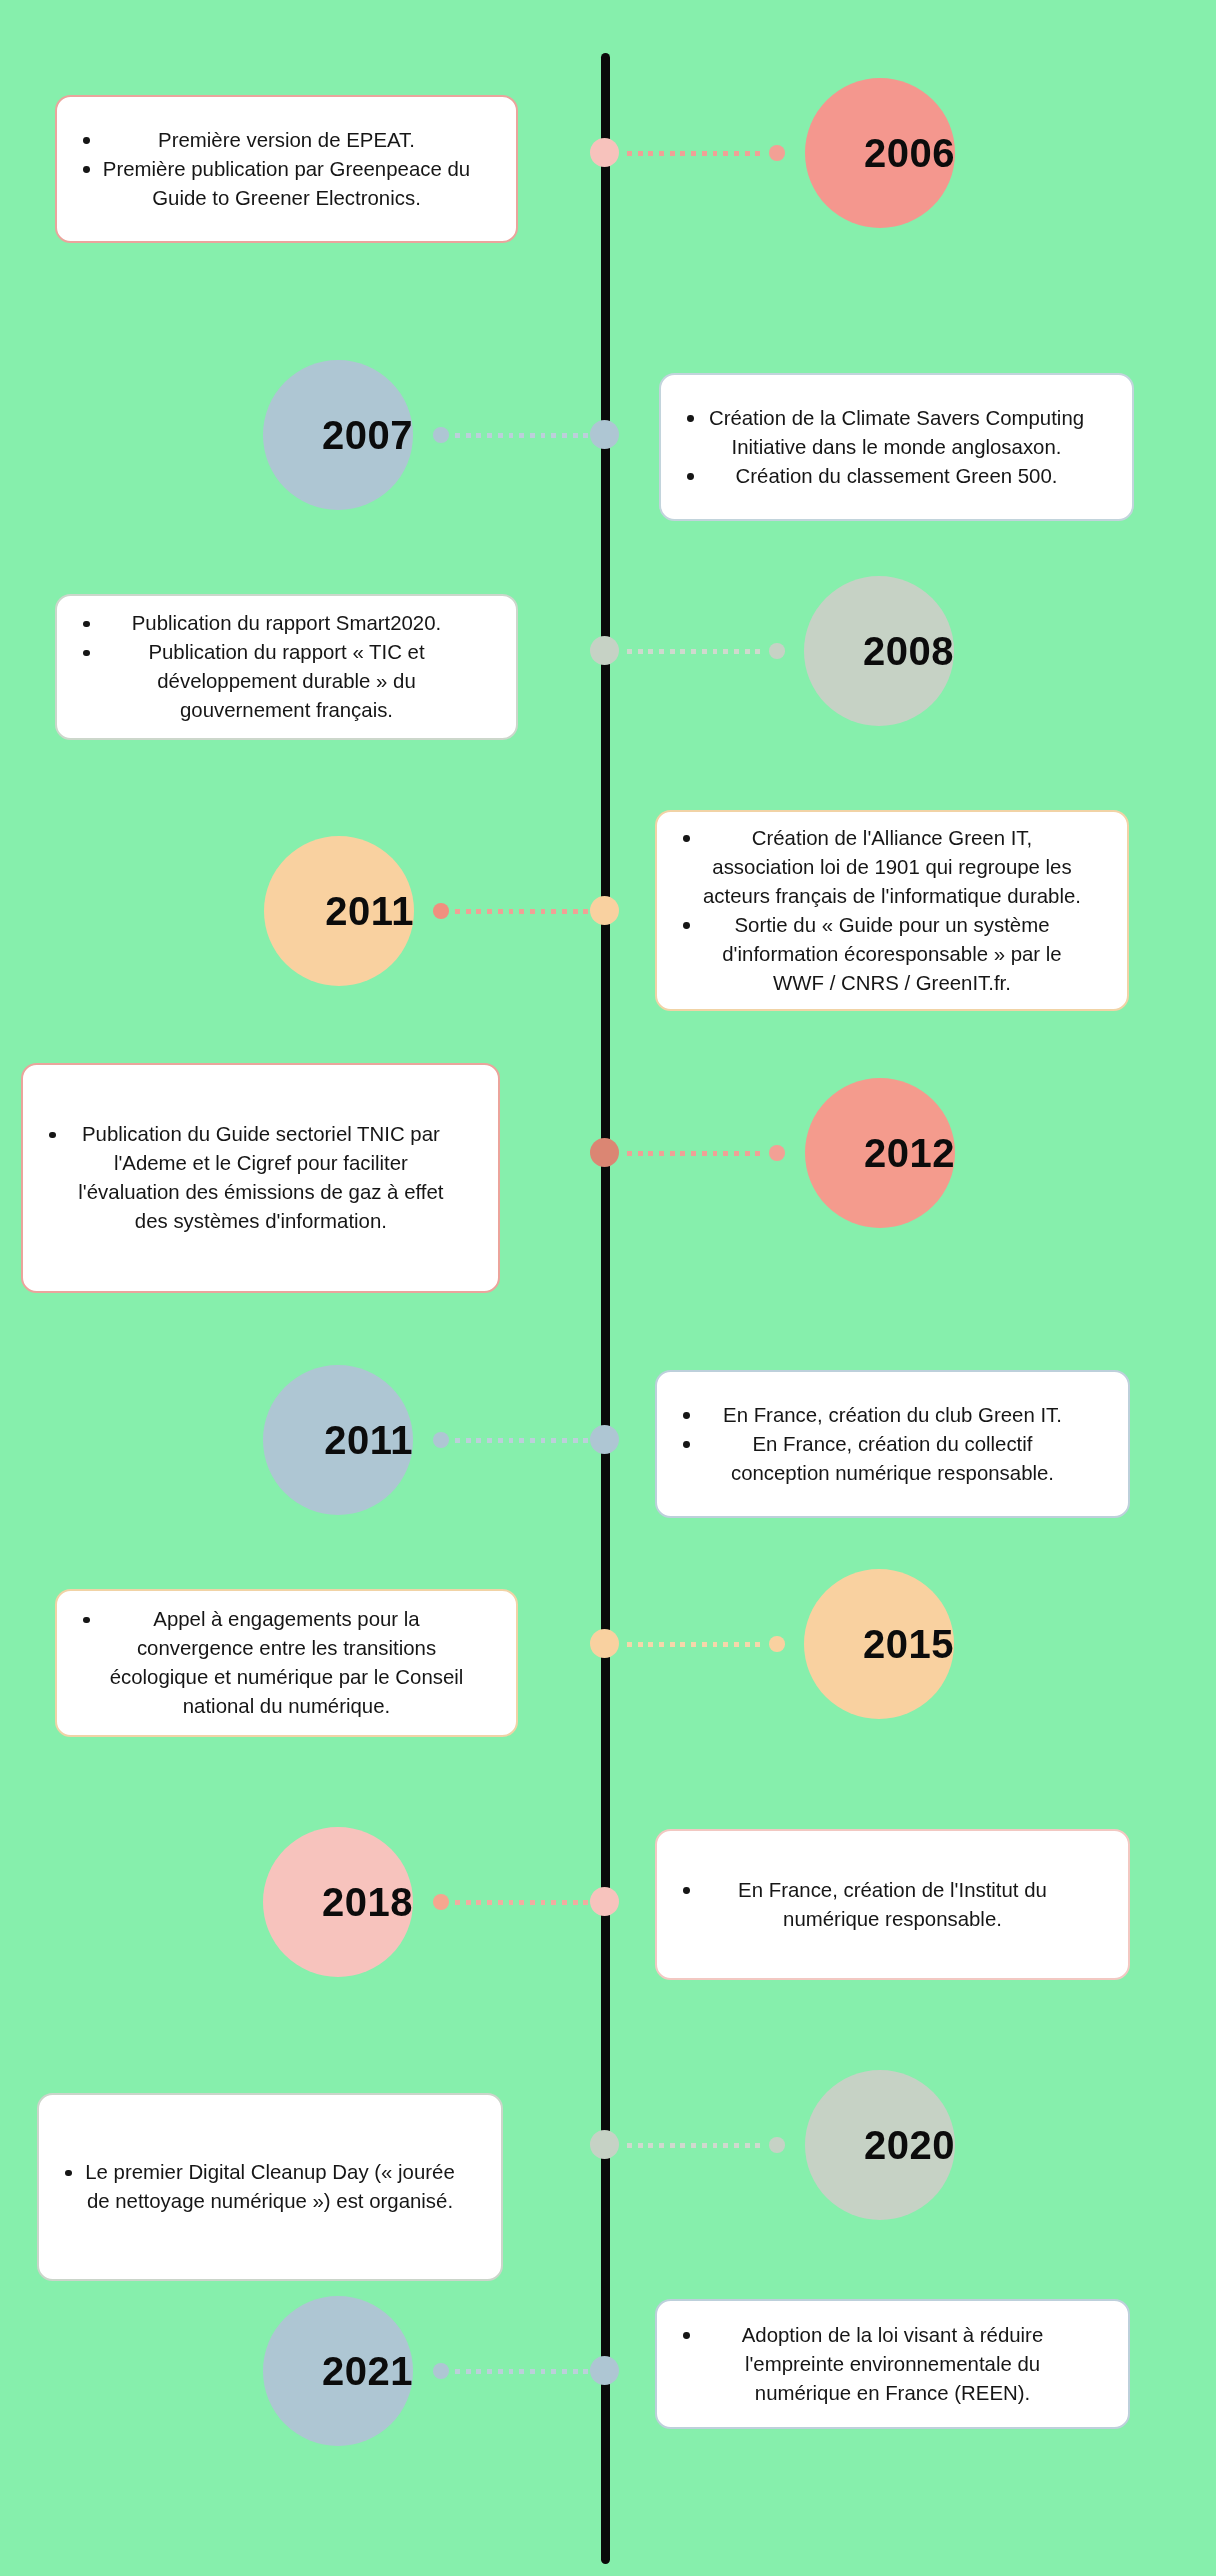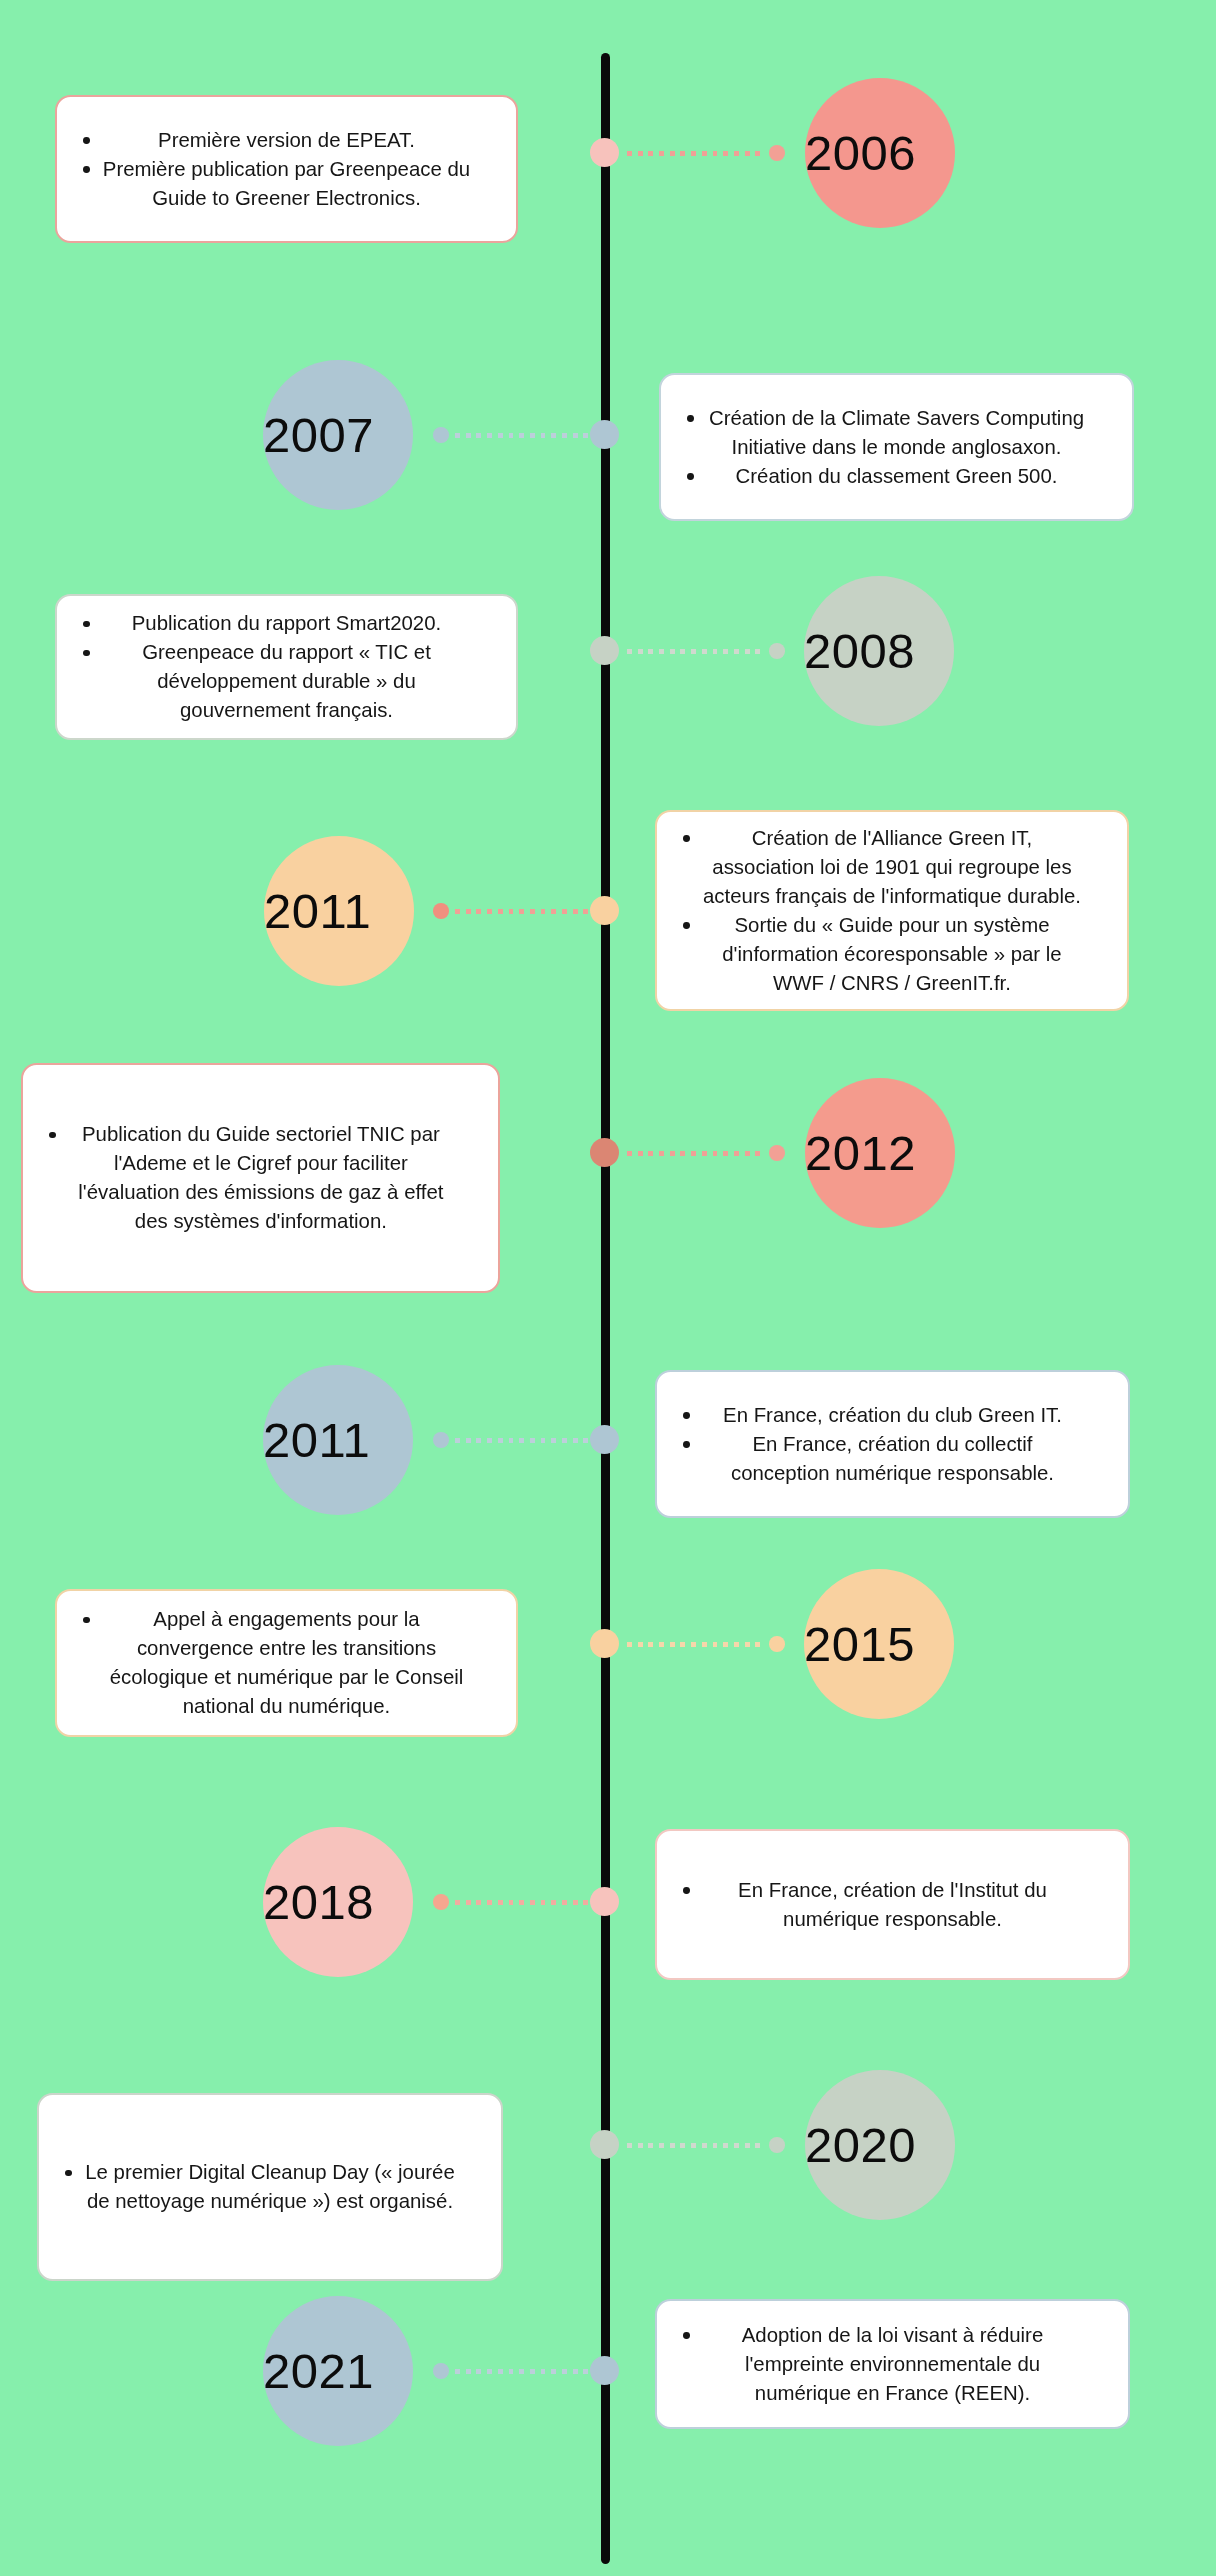--- a/index.html
+++ b/index.html
@@ -5,21 +5,21 @@
   html,body{margin:0;padding:0;background:#fff;}
   .canvas{position:relative;width:1216px;height:2576px;background:#86efac;margin:0 auto;
           font-family:"Liberation Sans",sans-serif;overflow:hidden;}
   .tline{position:absolute;left:601px;top:53px;width:8.8px;height:2511px;background:#0a0a0a;border-radius:4.9px;}
   .box{position:absolute;background:#fff;border:2.9px solid var(--border);border-radius:15.6px;
        display:flex;align-items:center;justify-content:center;box-sizing:border-box;}
   .box ul{list-style:none;margin:0;padding:0;width:100%;}
   .box li{position:relative;text-align:center;font-size:20.4px;line-height:29px;color:#161616;padding:0 45px;}
   .box li::before{content:"";position:absolute;left:26px;top:11.7px;width:6.8px;height:6.8px;border-radius:50%;background:#161616;}
   .circle{position:absolute;width:150px;height:150px;border-radius:50%;background:var(--circle);
-          display:flex;align-items:center;justify-content:flex-start;font-size:49px;font-weight:400;
+          display:flex;align-items:center;justify-content:flex-end;font-size:40px;font-weight:700;
           color:#0c0c0c;letter-spacing:0.5px;}
   .ldot{position:absolute;width:29px;height:29px;border-radius:50%;background:var(--ldot);}
   .sdot{position:absolute;width:15.6px;height:15.6px;border-radius:50%;background:var(--sdot);}
   .dots{position:absolute;height:4.9px;background:repeating-linear-gradient(90deg,var(--dotted) 0 4.9px,transparent 4.9px 10.7px);}
 </style>
 </head>
 <body>
 
 <div class="canvas">
   <div class="tline"></div>
@@ -51,21 +51,21 @@
         <li>Création de la Climate Savers Computing Initiative dans le monde anglosaxon.</li>
         <li>Création du classement Green 500.</li>
       </ul>
     </div>
   </div>
 
   <div style="--circle: #C6D2C5; --border: #CCD7CB; --dotted: #CFD9CE; --sdot: #C6D2C5; --ldot: #C6D2C5;">
     <div class="box" style="left:55px;top:594px;width:463px;height:146px">
       <ul>
         <li>Publication du rapport Smart2020.</li>
-        <li>Greenpeace du rapport « TIC et développement durable » du gouvernement français.</li>
+        <li>Publication du rapport « TIC et développement durable » du gouvernement français.</li>
       </ul>
     </div>
     <div class="ldot" style="left:590px;top:636px"></div>
     <div class="dots" style="left:627px;top:649px;width:138px"></div>
     <div class="sdot" style="left:769px;top:643px"></div>
     <div class="circle" style="left:804px;top:576px">
       <span>2008</span>
     </div>
   </div>
 

